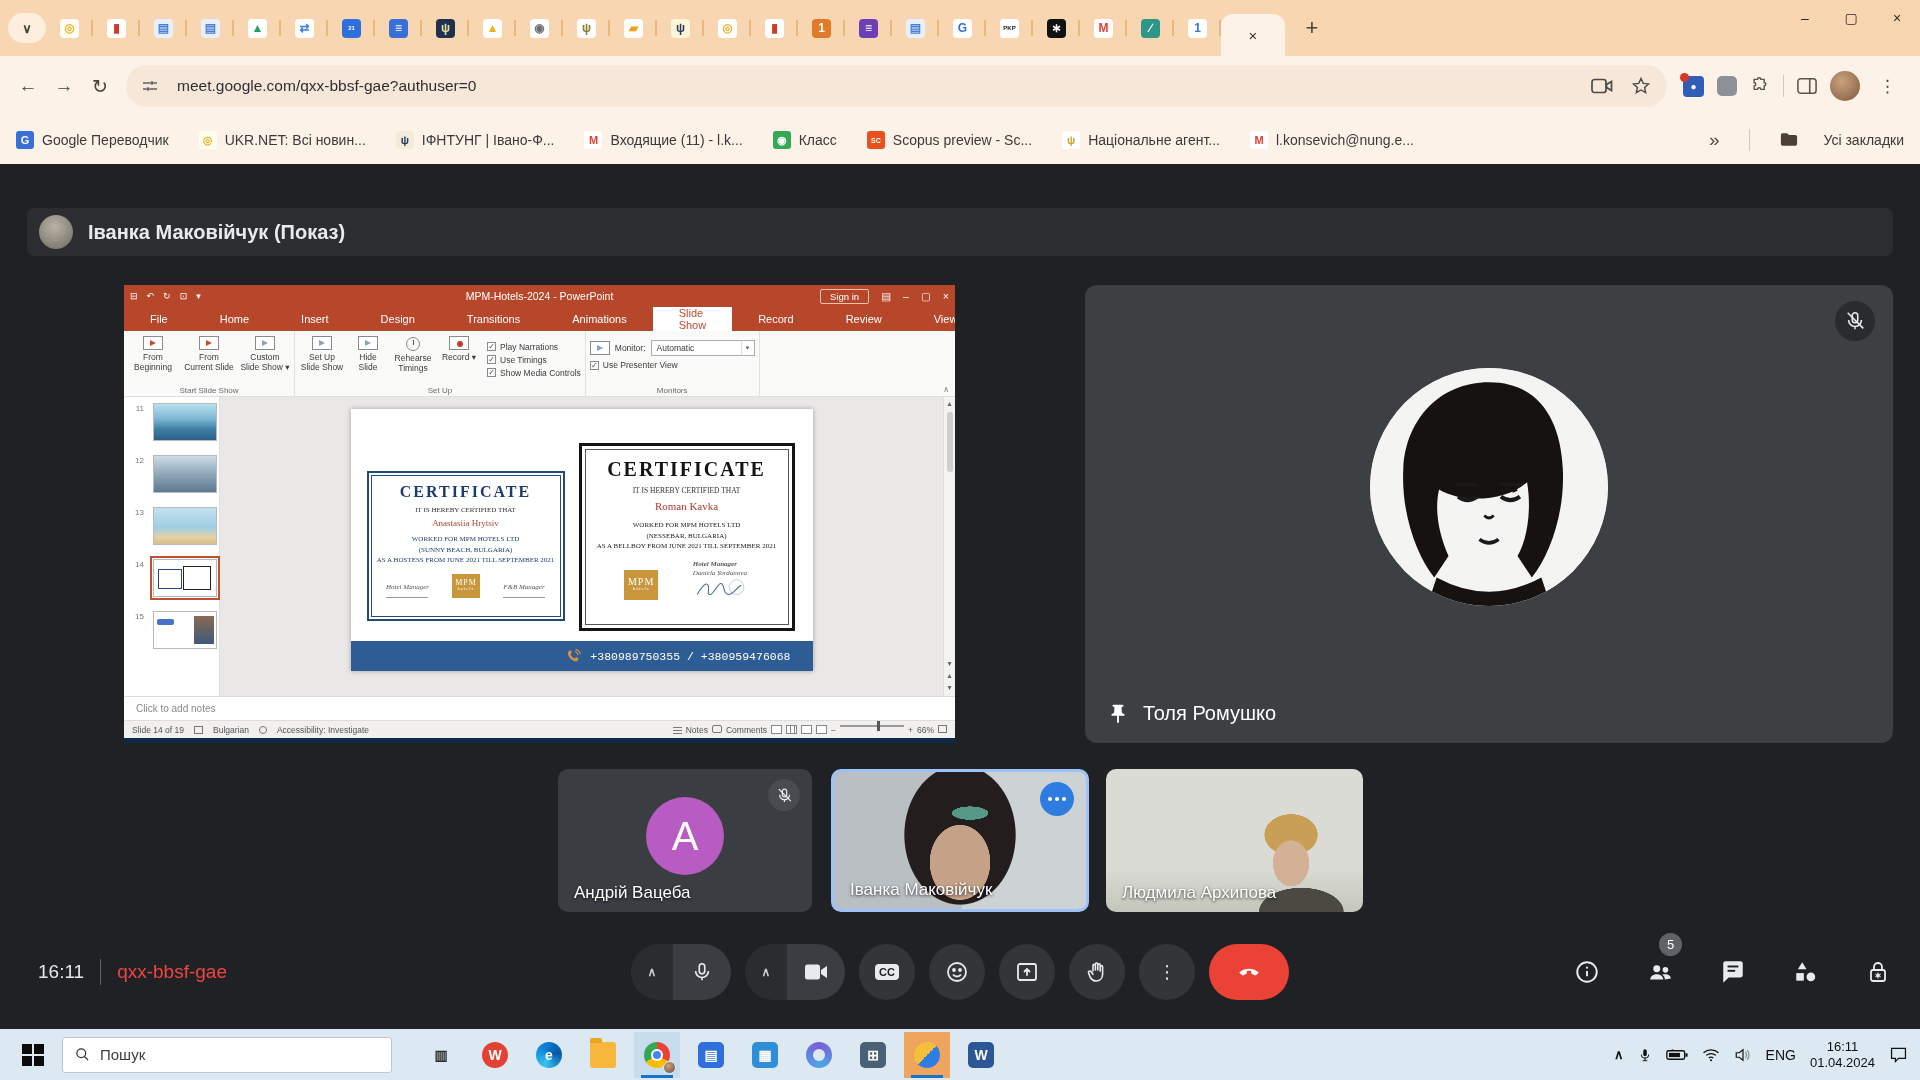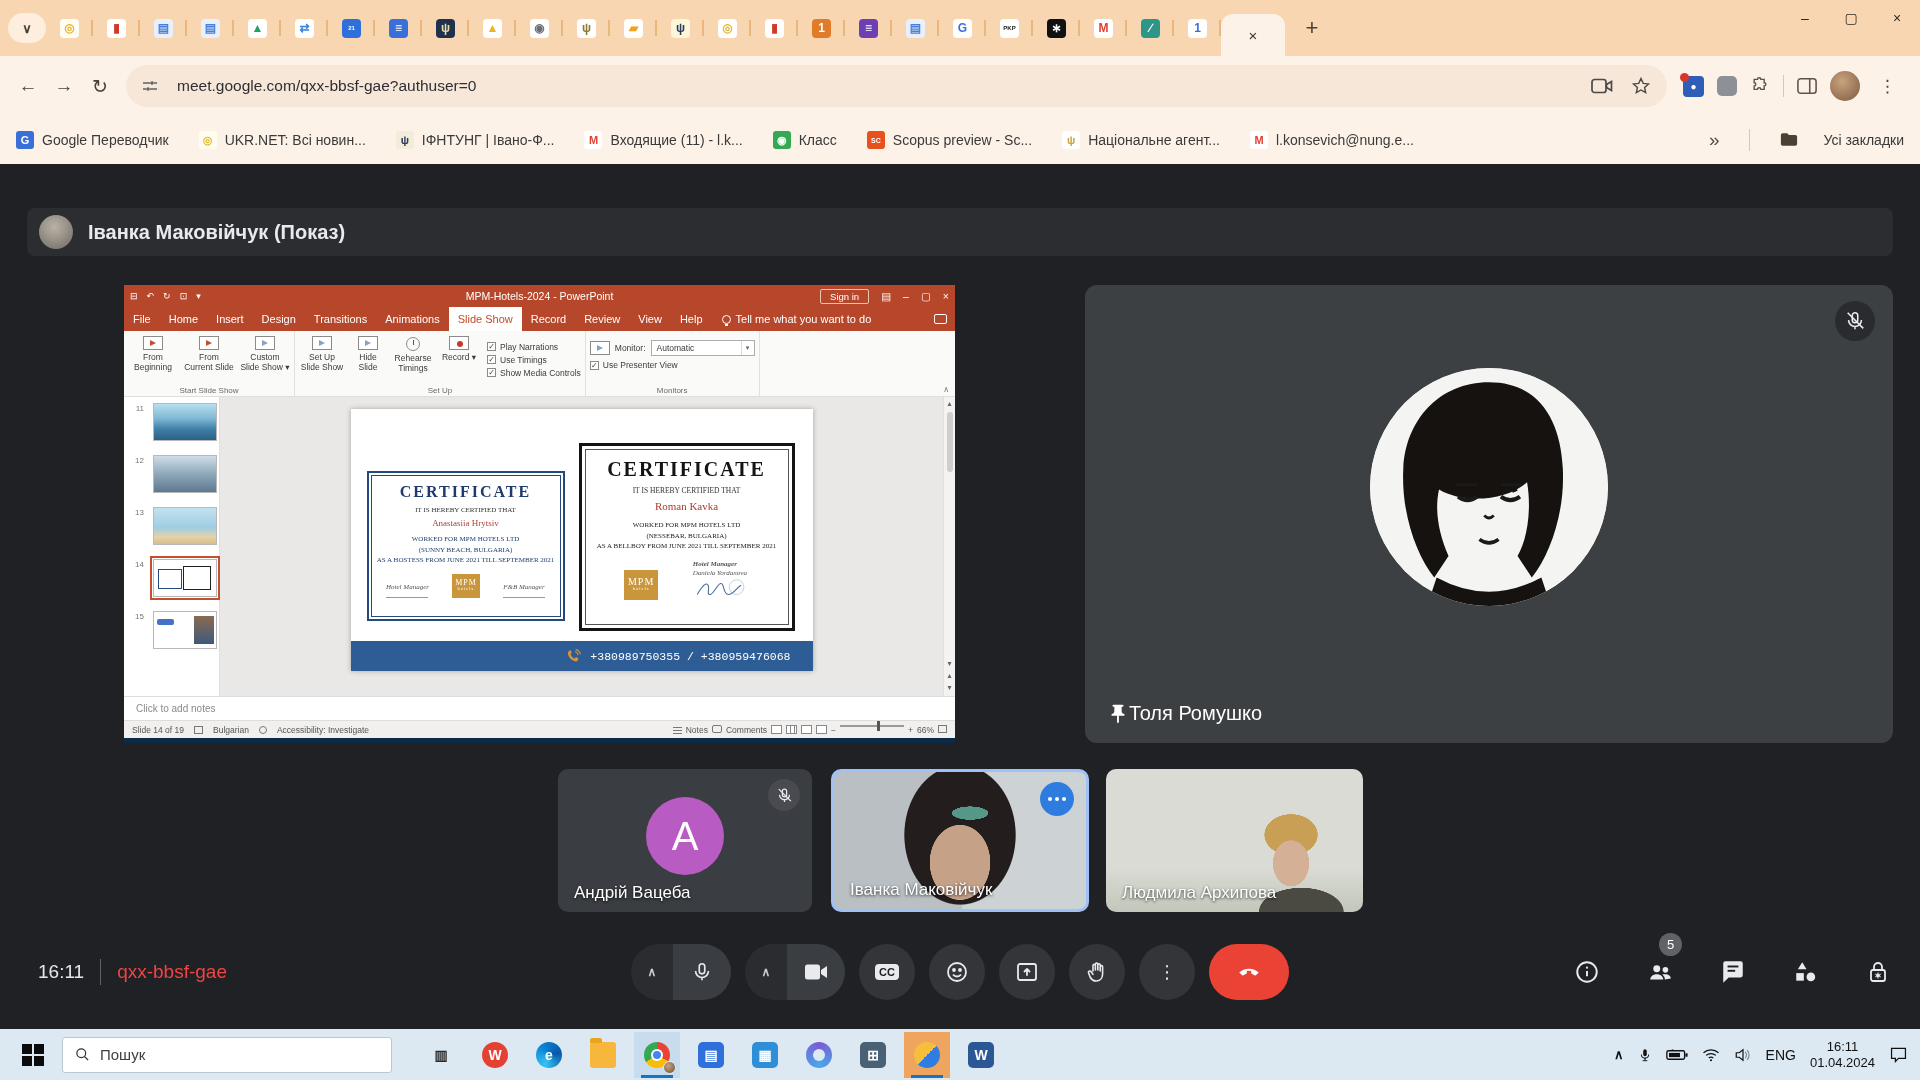--- a/index.html
+++ b/index.html
@@ -44,21 +44,21 @@
   .meet{position:absolute;top:164px;left:0;right:0;height:865px;background:#202124}
   .share-header{position:absolute;left:27px;right:27px;top:44px;height:48px;background:#2c2d31;border-radius:8px;display:flex;align-items:center;padding:0 12px;gap:15px}
   .avatar-34{width:34px;height:34px;border-radius:50%;background:radial-gradient(circle at 45% 35%,#b9b2a6,#6e6a62)}
   .share-title{color:#e8eaed;font-size:20px;font-weight:bold}
 
   .presentation{position:absolute;left:124px;top:121px;width:831px;height:458px;background:#fff;overflow:hidden}
 
   .pinned{position:absolute;left:1085px;top:121px;width:808px;height:458px;background:#3c4043;border-radius:12px}
   .pin-micoff{position:absolute;top:16px;right:18px;width:40px;height:40px;border-radius:50%;background:rgba(25,26,29,.55);display:flex;align-items:center;justify-content:center}
   .big-avatar{position:absolute;left:50%;top:44%;transform:translate(-50%,-50%);width:238px;height:238px;border-radius:50%;overflow:hidden;background:#f4f4f2}
-  .pin-row{position:absolute;left:22px;bottom:18px;display:flex;align-items:center;}
+  .pin-row{position:absolute;left:22px;bottom:18px;display:flex;align-items:center;gap:14px}
   .pin-name{color:#fff;font-size:20px}
 
   .tile{position:absolute;top:605px;height:143px;border-radius:10px;overflow:hidden}
   .tile-name{position:absolute;left:16px;bottom:9px;color:#fff;font-size:17px;text-shadow:0 1px 3px rgba(0,0,0,.8)}
   .t1{left:558px;width:254px;background:#3a3d42}
   .t1 .init{position:absolute;left:50%;top:28px;transform:translateX(-50%);width:78px;height:78px;border-radius:50%;background:#b85cc4;color:#fff;font-size:40px;display:flex;align-items:center;justify-content:center}
   .tile-micoff{position:absolute;top:10px;right:12px;width:32px;height:32px;border-radius:50%;background:#494b50;display:flex;align-items:center;justify-content:center}
   .t2{left:831px;width:258px;border:3px solid #9ec1f7;background:
       radial-gradient(ellipse 30px 11px at 54% 30%,rgba(95,174,155,.85) 0 60%,transparent 61%),
       radial-gradient(ellipse 50px 62px at 50% 66%,#c5a188 0 60%,transparent 61%),
@@ -85,21 +85,21 @@
   .rico{position:relative;display:flex;align-items:center;justify-content:center}
   .badge{position:absolute;top:-26px;right:-8px;min-width:23px;height:23px;border-radius:12px;background:#5f6368;color:#fff;font-size:13px;display:flex;align-items:center;justify-content:center}
 
   
   .pp-title{height:22px;background:#b7472a;display:flex;align-items:center;color:#fff;font-size:10.5px;padding:0 6px;position:relative}
   .qat{display:flex;gap:9px;font-size:9px}
   .pp-doc-title{position:absolute;left:50%;transform:translateX(-50%)}
   .pp-tr{margin-left:auto;display:flex;align-items:center;gap:12px}
   .signin{border:1px solid #eec2b2;padding:1px 9px;border-radius:2px;font-size:9.5px}
   .pp-menu{height:24px;background:#b7472a;display:flex;align-items:center;color:#fff;font-size:11px}
-  .pptab{padding:0 9px;height:100%;display:flex;align-items:center}
+  .pptab{padding:0 26px;height:100%;display:flex;align-items:center}
   .pptab.on{background:#fff;color:#c2492b}
   .tellme{display:flex;align-items:center;gap:5px;margin-left:10px}
   .bulb{width:9px;height:9px;border:1px solid #fff;border-radius:50%;position:relative}
   .bulb::after{content:"";position:absolute;left:2px;bottom:-3px;width:3px;height:2px;background:#fff}
   .pp-cmt{margin-left:auto;margin-right:8px;width:13px;height:10px;border:1px solid #fff;border-radius:2px}
   .pp-ribbon{height:66px;background:#fafaf9;border-bottom:1px solid #e1dfdd;display:flex;font-size:8.5px;color:#3b3b3b}
   .rgroup{display:flex;flex-direction:column;border-right:1px solid #e3e1df;padding:3px 4px 1px}
   .rgroup .content{flex:1;display:flex;gap:6px}
   .glabel{text-align:center;color:#6a6a6a;font-size:8px;padding-top:1px}
   .vbtn{width:50px;display:flex;flex-direction:column;align-items:center;gap:3px;text-align:center;line-height:1.15}

